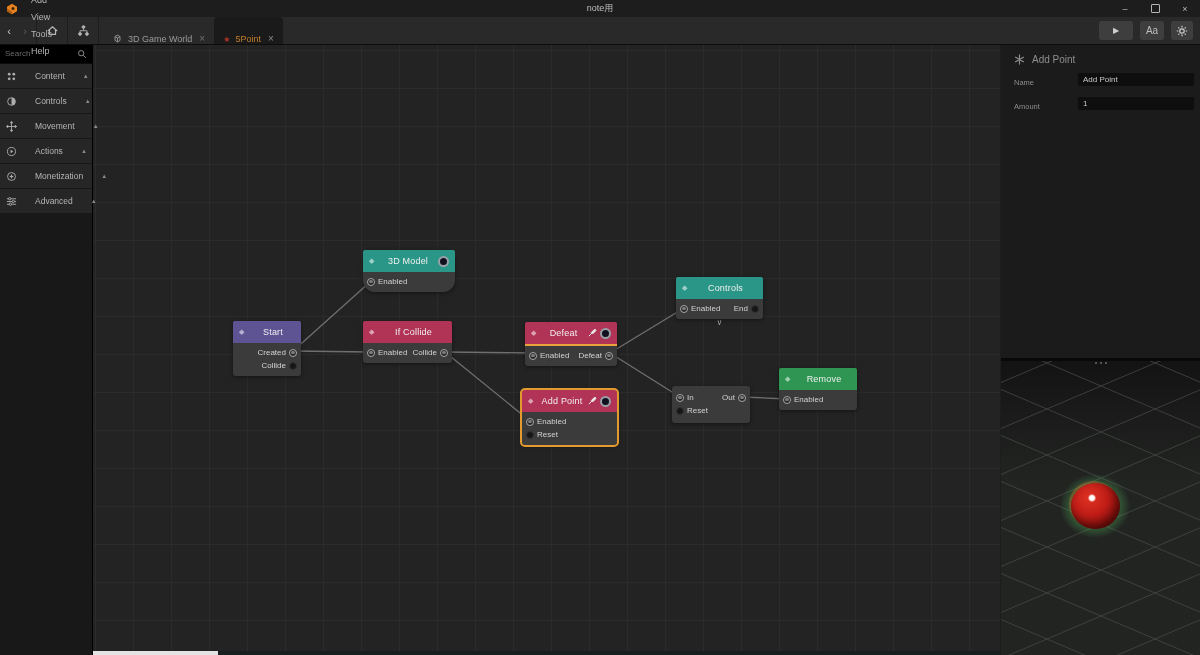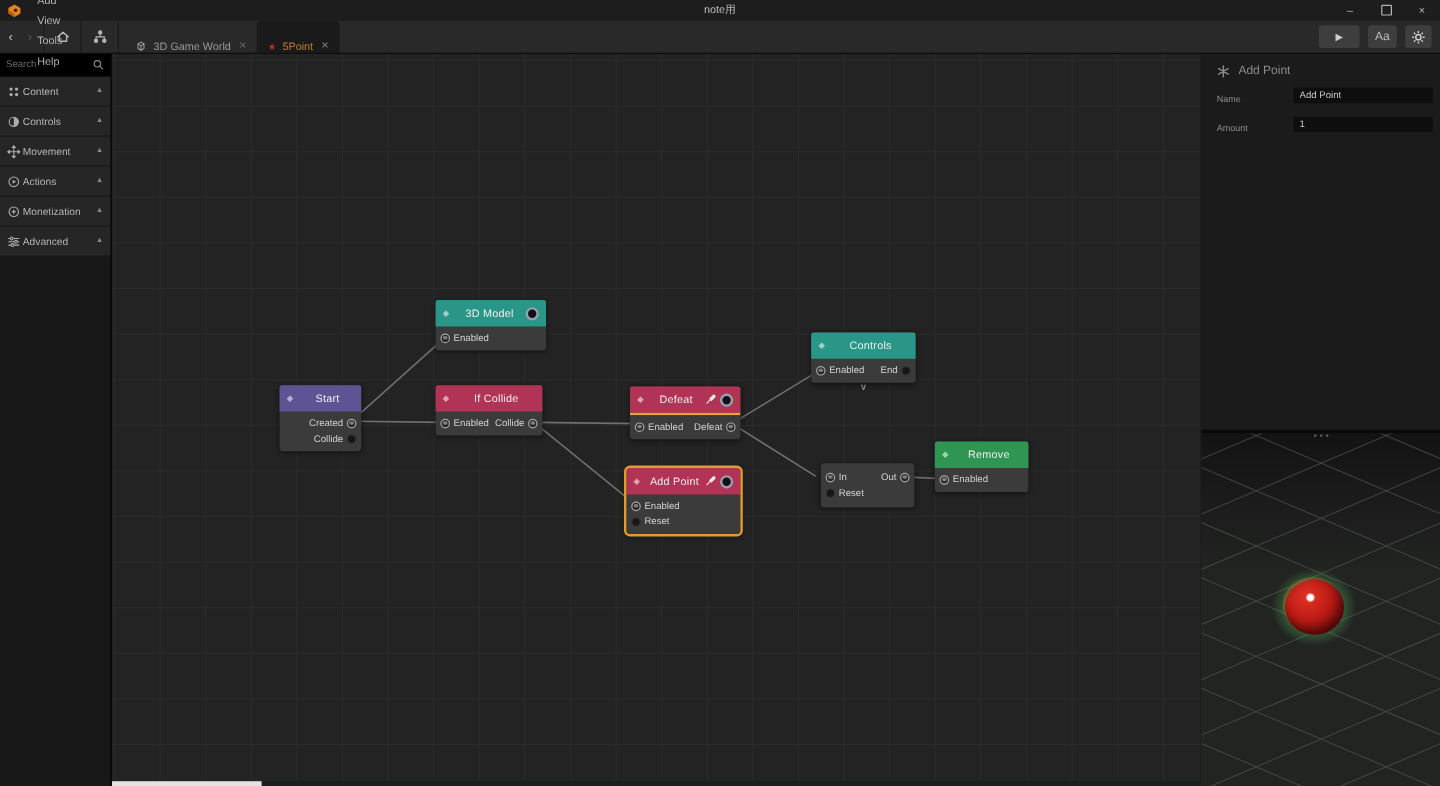--- a/index.html
+++ b/index.html
@@ -37,21 +37,21 @@
   #gear-btn{width:22px}
 
   
   #sidebar{position:absolute;left:0;top:44px;width:92px;bottom:0;background:#181818;
            border-right:1px solid #000;z-index:20}
   #search-row{height:19px;background:#000000;display:flex;align-items:center;padding:0 5px;border-bottom:1px solid #0c0c0c}
   #search-input{flex:1;background:transparent;border:none;outline:none;color:#9a9a9a;font-size:8px;
                 font-family:"Liberation Sans",sans-serif;padding:0;min-width:0}
   #search-input::placeholder{color:#6a6a6a}
   .cat-row{height:24px;background:#262626;border-bottom:1px solid #181818;display:flex;
-           align-items:center;padding:0 6px;gap:2px;font-size:8.5px;color:#b5b5b5}
+           align-items:center;padding:0 6px;gap:18px;font-size:8.5px;color:#b5b5b5}
   .cat-tri{margin-left:auto;font-size:6px;color:#8a8a8a}
 
   
   #canvas{position:absolute;left:93px;top:44px;width:907px;bottom:0;background-color:#232323;
           background-image:linear-gradient(#2b2b2b 1px,transparent 1px),
                            linear-gradient(90deg,#2b2b2b 1px,transparent 1px);
           background-size:38px 38px;background-position:2px 6px;overflow:hidden}
   #wires{position:absolute;left:0;top:0;width:907px;height:611px}
   .node{position:absolute;background:#3b3b3b;border-radius:3px;box-shadow:0 1px 4px rgba(0,0,0,.45);font-size:8px}
   .node.selected{outline:2px solid #e39a2e;outline-offset:0px;border-radius:3px}
@@ -254,21 +254,21 @@
     <svg id="wires">
         <line x1="200" y1="307" x2="277" y2="238" stroke="#6f6f6f" stroke-width="1.3"></line>
         <line x1="200" y1="307" x2="277" y2="308" stroke="#6f6f6f" stroke-width="1.3"></line>
         <line x1="352" y1="308" x2="439" y2="309" stroke="#6f6f6f" stroke-width="1.3"></line>
         <line x1="352" y1="308" x2="437" y2="377" stroke="#6f6f6f" stroke-width="1.3"></line>
         <line x1="517" y1="309" x2="591" y2="264" stroke="#6f6f6f" stroke-width="1.3"></line>
         <line x1="517" y1="309" x2="587" y2="353" stroke="#6f6f6f" stroke-width="1.3"></line>
         <line x1="650" y1="353" x2="694" y2="355" stroke="#6f6f6f" stroke-width="1.3"></line>
       </svg>
     <div id="nodes">
-        <div class="node" style="left: 270px; top: 206px; width: 92px;">
+        <div class="node" style="left: 270px; top: 206px; width: 92px; border-radius: 12px;">
           <div class="node-header" style="background: rgb(42, 150, 135);">
             <span class="n-icon">◆</span>
             <span class="n-title">3D Model</span>
             <span class="hdr-circle"></span>
           </div>
           <div class="node-body">
             <div class="port-row">
               <span class="pgroup left">
                 <span class="port ring"></span>
                 <span class="p-label">Enabled</span>
@@ -378,21 +378,21 @@
               </span>
             </div>
             <div class="port-row">
               <span class="pgroup left">
                 <span class="port dark"></span>
                 <span class="p-label">Reset</span>
               </span>
             </div>
           </div>
         </div>
-        <div class="node" style="left: 579px; top: 342px; width: 78px; margin-left: 12px;">
+        <div class="node" style="left: 579px; top: 342px; width: 78px;">
           <div class="node-body" style="padding: 5px 0px 6px;">
             <div class="port-row">
               <span class="pgroup left">
                 <span class="port ring"></span>
                 <span class="p-label">In</span>
               </span>
               <span class="pgroup right">
                 <span class="p-label">Out</span>
                 <span class="port ring"></span>
               </span>

